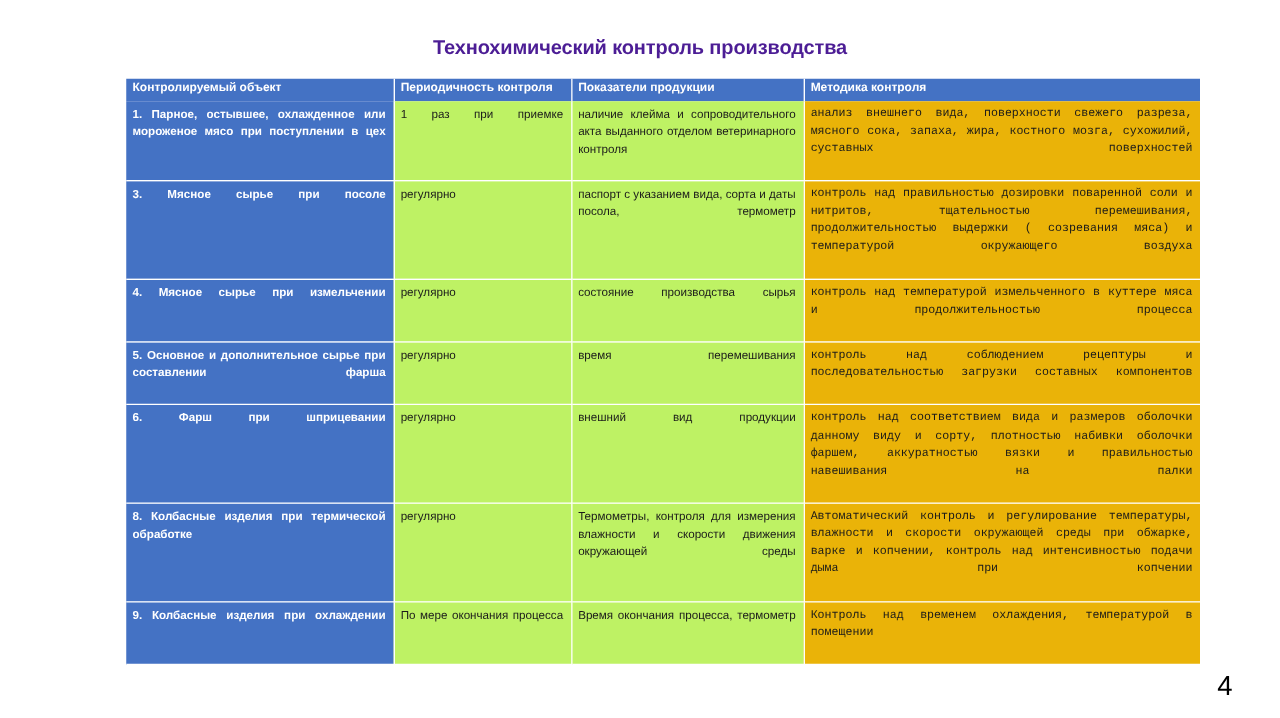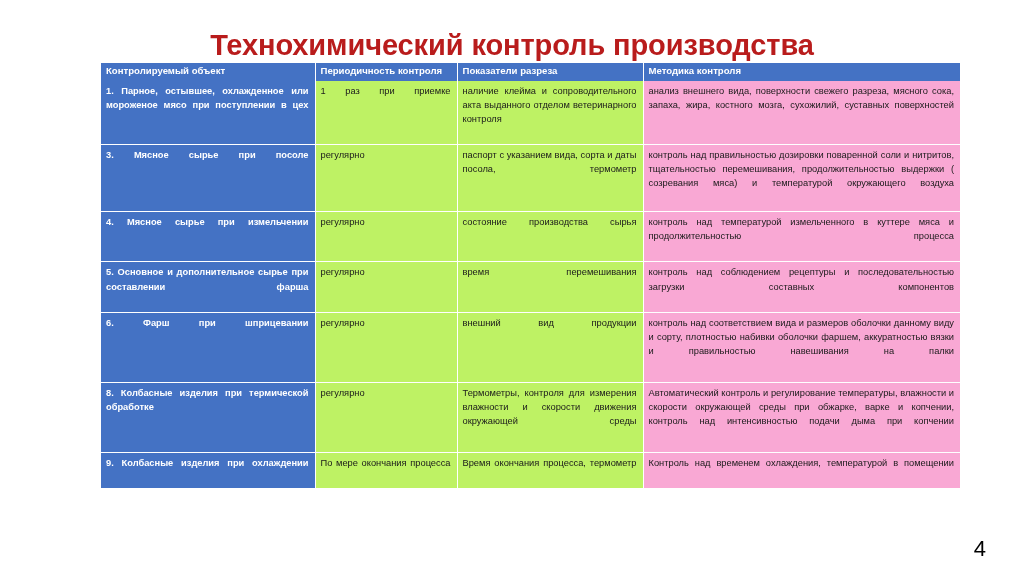--- a/index.html
+++ b/index.html
@@ -21,23 +21,23 @@
     inset: 0;
     background: #ffffff;
   }
 
   #slide-title {
     position: absolute;
     left: 0;
     right: 0;
     top: 30px;
     text-align: center;
-    font-size: 29px;
+    font-size: 16px;
     font-weight: 700;
-    color: #b91c1c;
+    color: #4c1d95;
     letter-spacing: -0.1px;
     line-height: 1.1;
     white-space: nowrap;
   }
 
   #table-wrap {
     position: absolute;
     left: 86px;
     top: 63px;
     width: 738px;
@@ -90,21 +90,21 @@
     font-size: 9.3px;
   }
 
   
   table.tch td.pale {
     background: #bef264;
     text-align: justify;
     text-justify: inter-word;
     font-weight: 400;
   }
-  table.tch td.pale.last { background: #f9a8d4; }
+  table.tch td.pale.last { background: #eab308; font-family: Liberation Mono, monospace; }
 
   
   .justify-all { text-align: justify; }
   .justify-all::after {
     content: "";
     display: inline-block;
     width: 100%;
   }
 
   #page-number {
@@ -128,21 +128,21 @@
       <colgroup>
         <col class="c1">
           <col class="c2">
           <col class="c3">
           <col class="c4">
       </colgroup>
       <thead>
         <tr>
           <th>Контролируемый объект</th>
           <th>Периодичность контроля</th>
-          <th>Показатели разреза</th>
+          <th>Показатели продукции</th>
           <th>Методика контроля</th>
         </tr>
       </thead>
       <tbody id="table-body">
           <tr style="height: 44px;">
             <td class="objcell"><span class="justify-all">1. Парное, остывшее, охлажденное или мороженое мясо при поступлении в цех</span></td>
             <td class="pale"><span class="justify-all">1 раз при приемке</span></td>
             <td class="pale"><span class="justify-all">наличие клейма и сопроводительного акта выданного отделом ветеринарного контроля</span></td>
             <td class="pale last"><span class="justify-all">анализ внешнего вида, поверхности свежего разреза, мясного сока, запаха, жира, костного мозга, сухожилий, суставных поверхностей</span></td>
           </tr>

